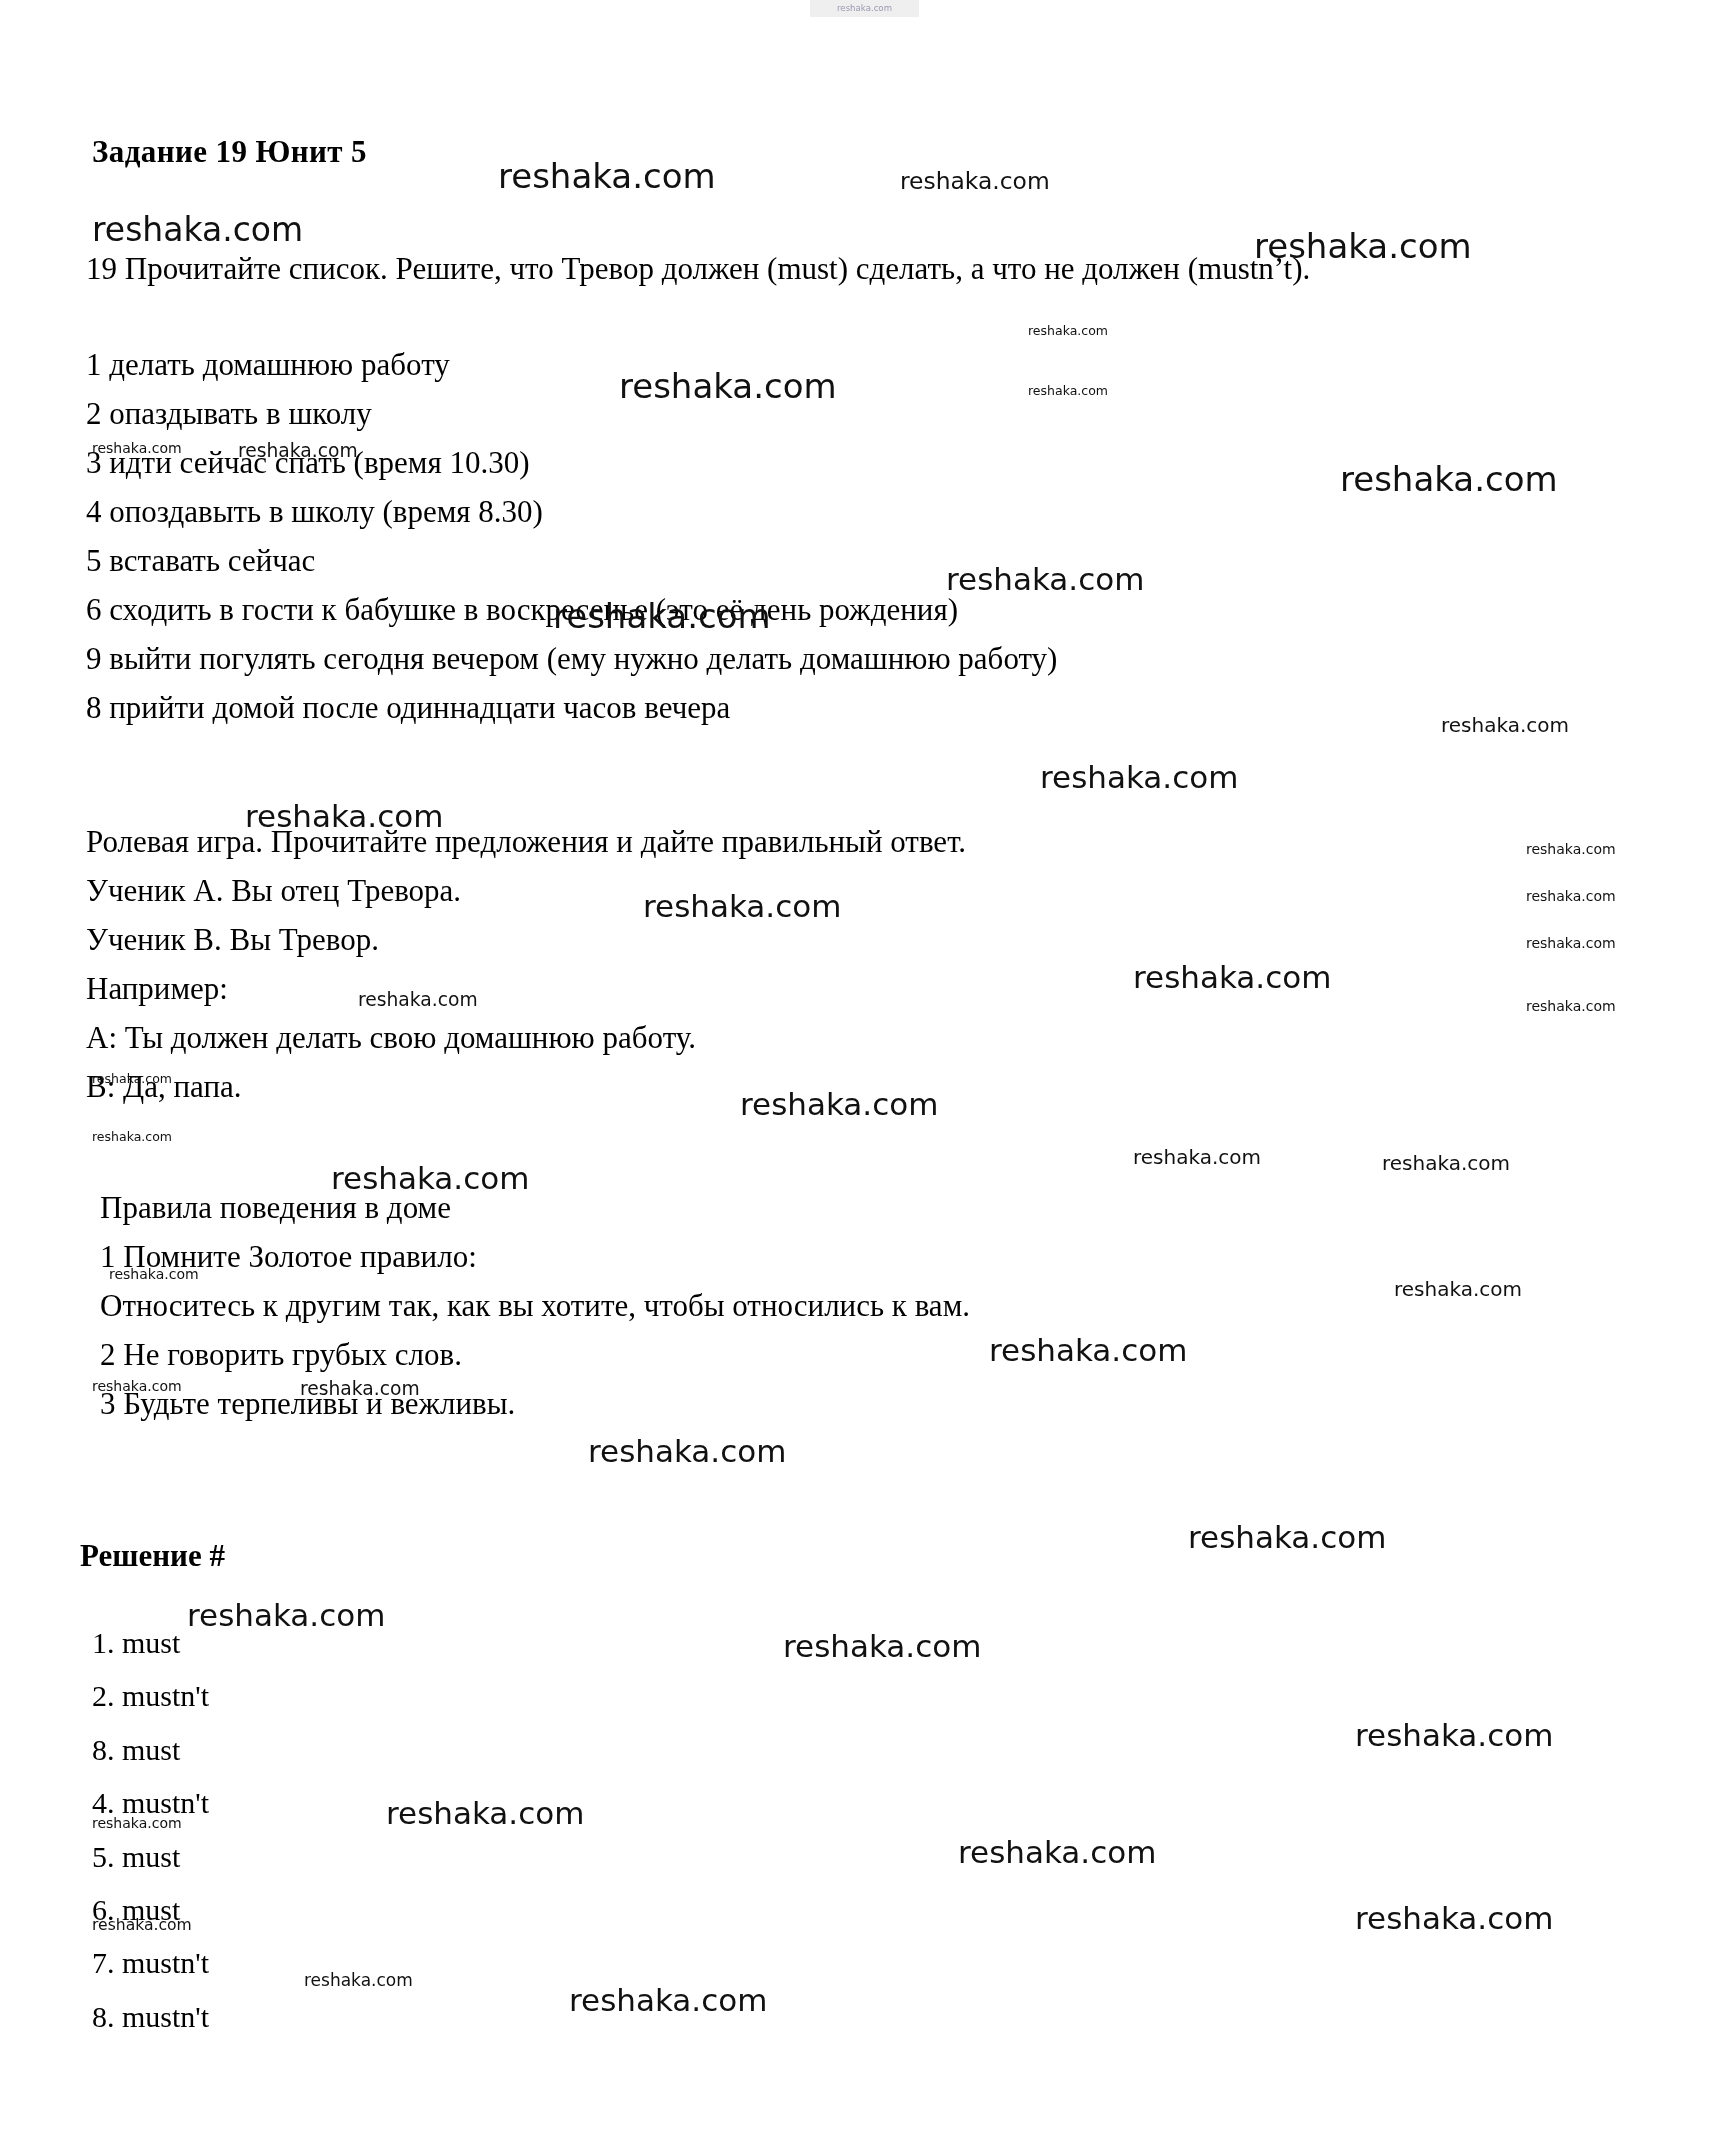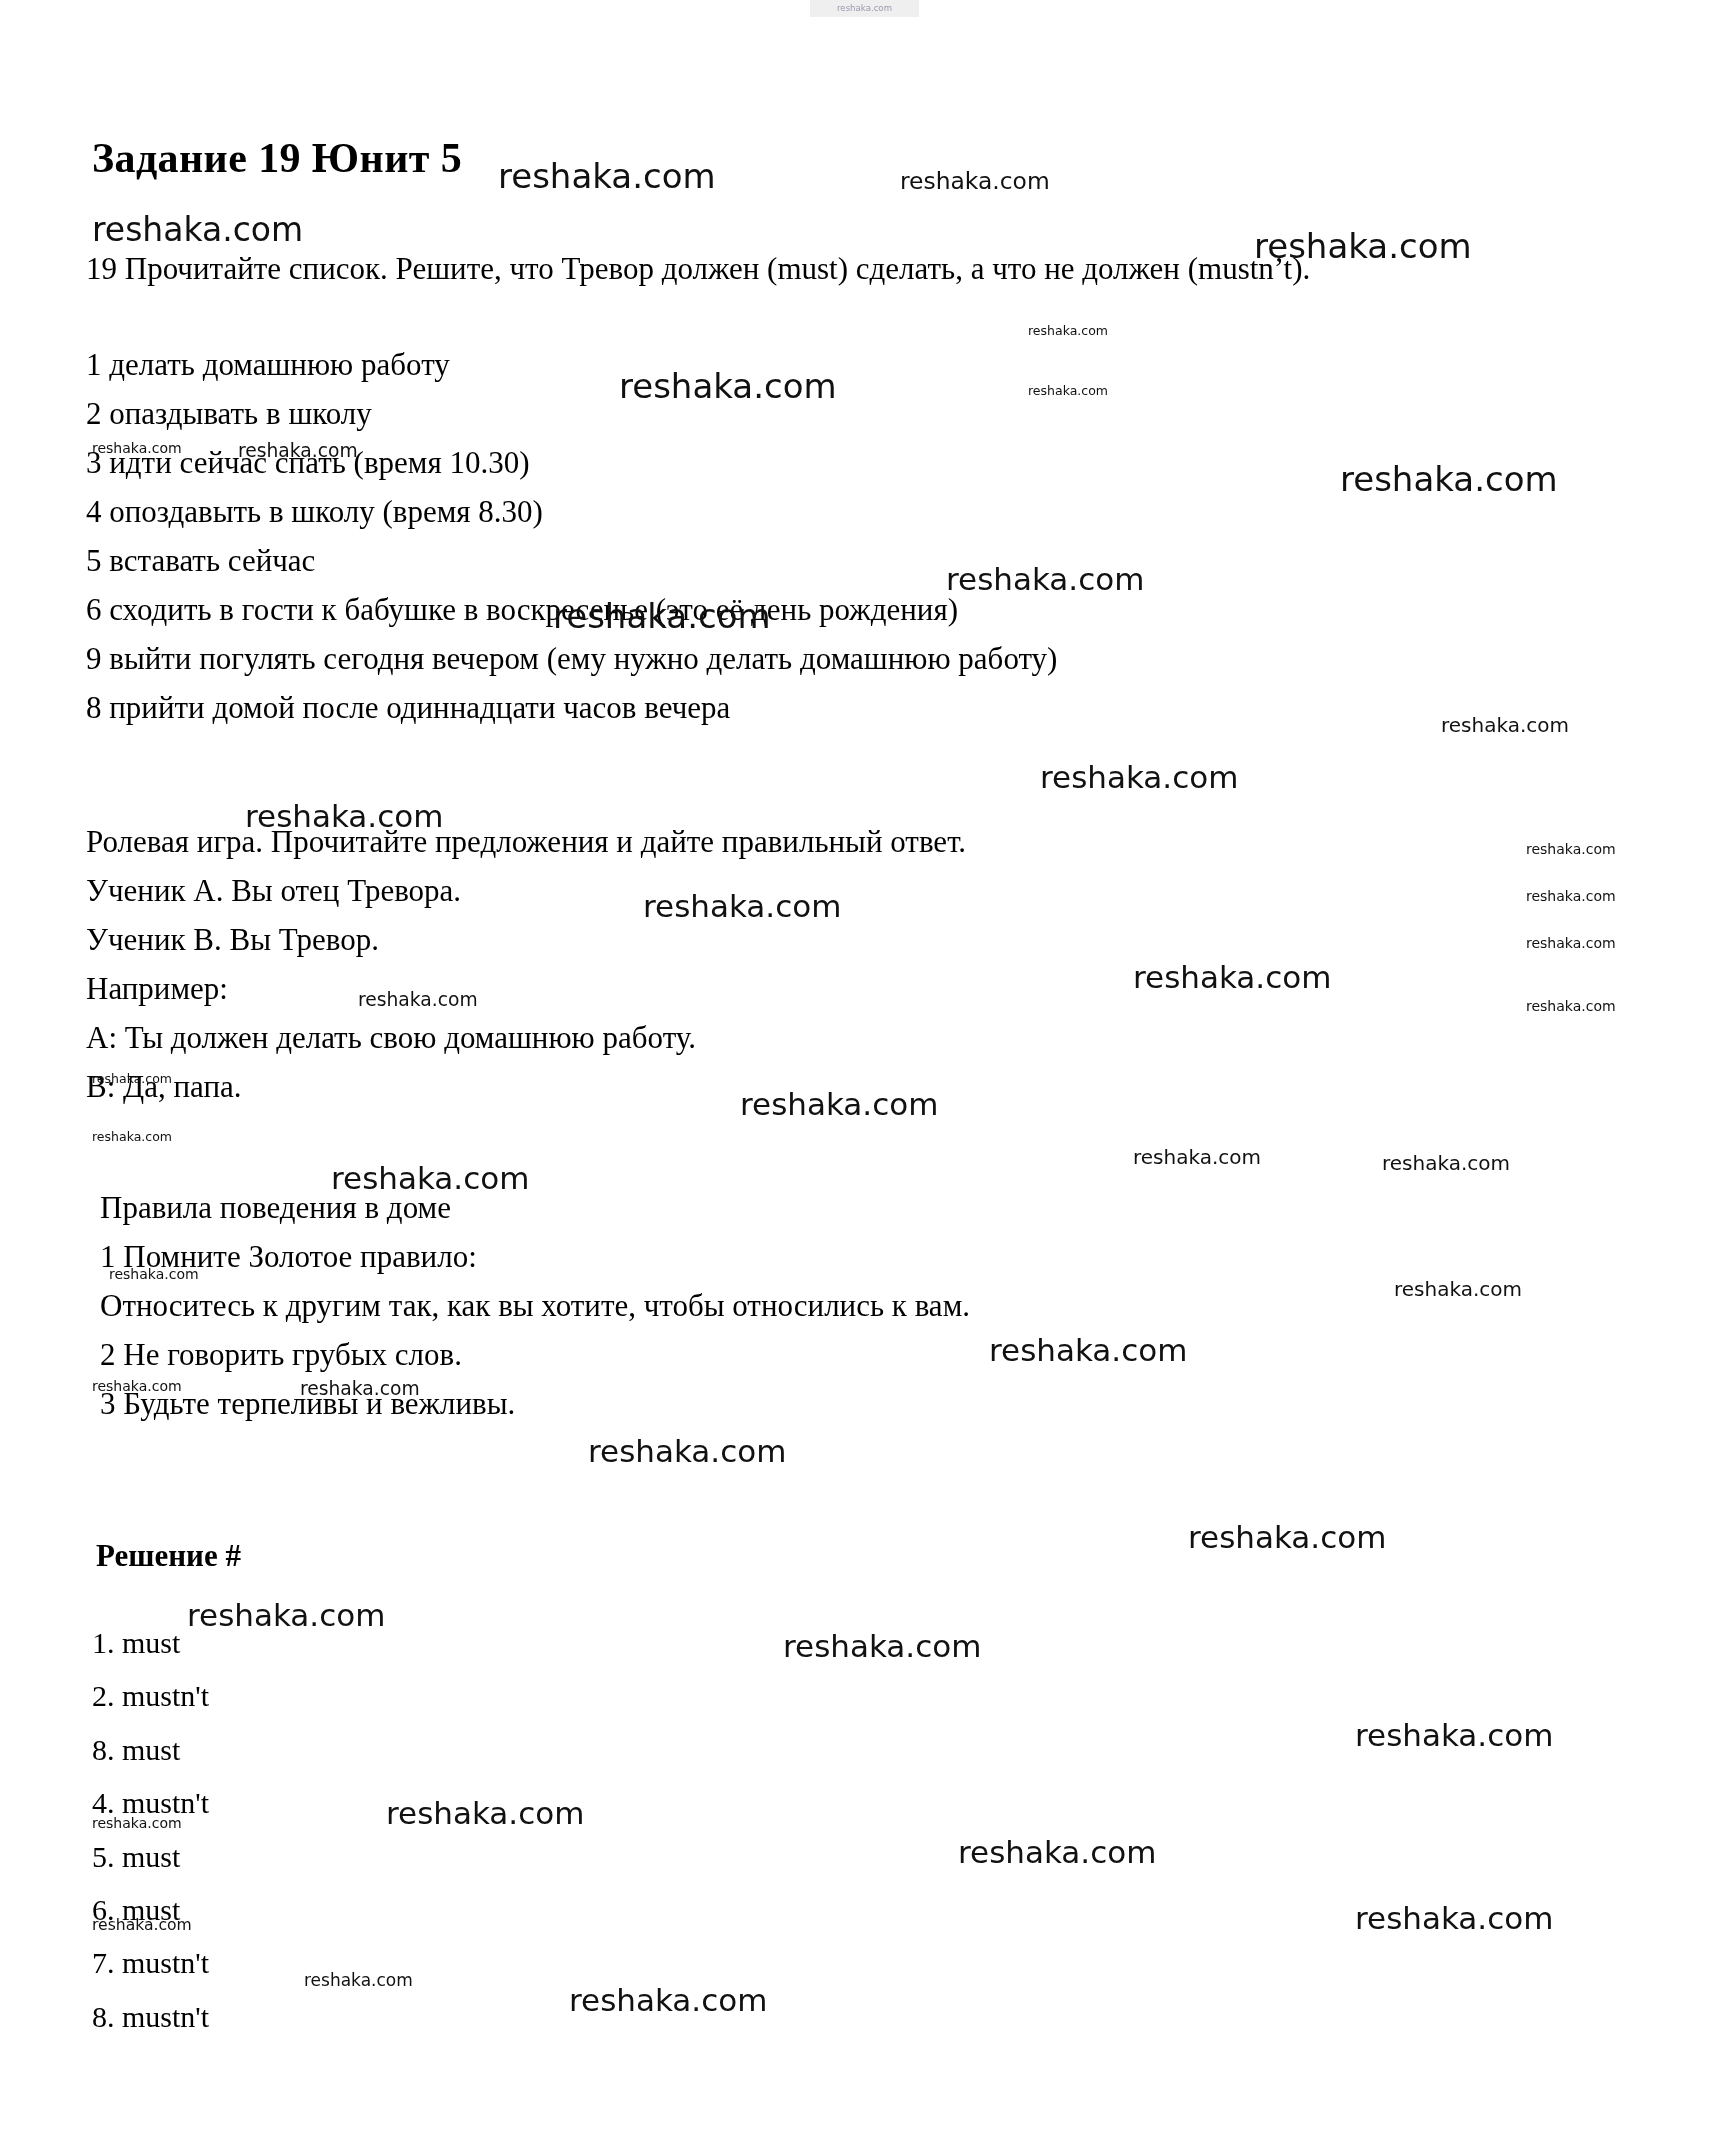--- a/index.html
+++ b/index.html
@@ -37,21 +37,21 @@
     position: absolute;
     left: 0;
     top: 0;
     width: 1728px;
   }
 
   .title {
     position: absolute;
     left: 92px;
     top: 134px;
-    font-size: 42px;
+    font-size: 31px;
     font-weight: bold;
     font-family: "Liberation Serif", serif;
     letter-spacing: 0.4px;
     text-align: center;
   }
 
   .task-intro {
     position: absolute;
     left: 86px;
     top: 249px;
@@ -89,21 +89,21 @@
     left: 100px;
     top: 1192px;
     width: 1526px;
     font-size: 31px;
     line-height: 1.0;
   }
   .rules .ln { margin: 0 0 18px 0; }
 
   .solution-title {
     position: absolute;
-    left: 96px;
+    left: 80px;
     top: 1538px;
     font-size: 31px;
     font-weight: bold;
   }
 
   .answers {
     position: absolute;
     left: 92px;
     top: 1628px;
     font-size: 30px;

